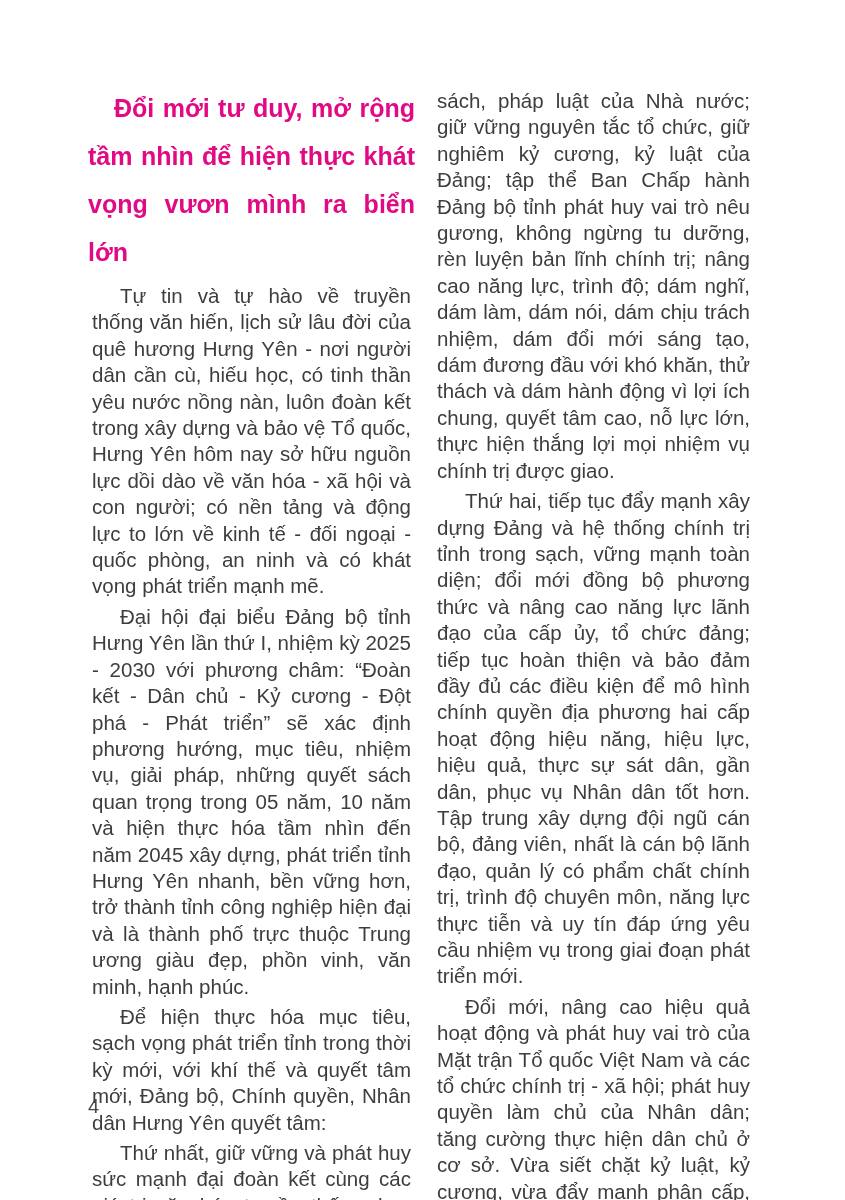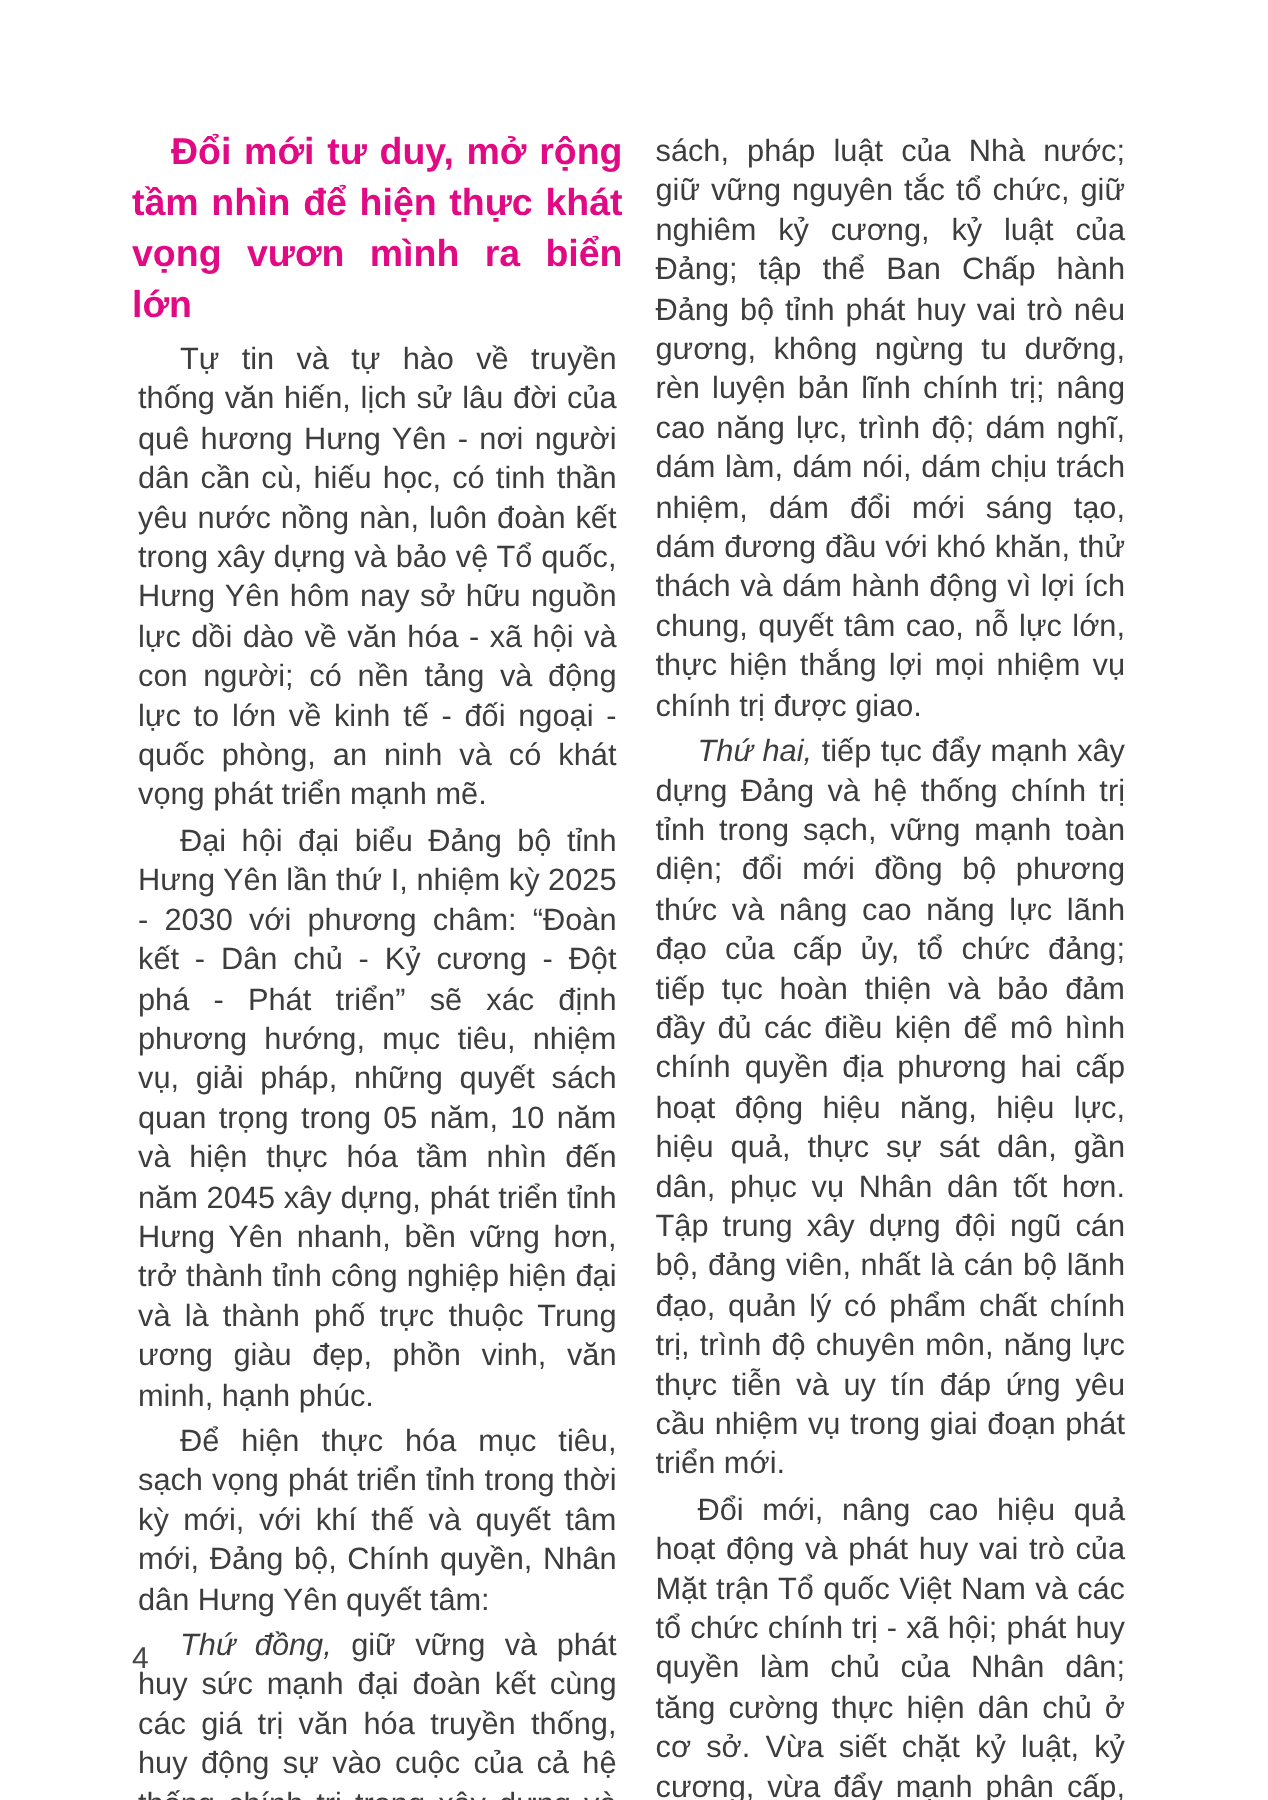--- a/index.html
+++ b/index.html
@@ -26,33 +26,33 @@
   .col {
     font-size: 20.5px;
     line-height: 26.4px;
     text-align: justify;
     color: #3d3d3d;
   }
   .col-left  { width: 327px; }
   .col-right { width: 321px; }
   .article-heading {
     font-size: 25px;
-    line-height: 34px;
+    line-height: 48px;
     font-weight: bold;
     color: #e20a84;
     margin: 0 0 7px 0;
     text-indent: 26px;
     text-align: justify;
   }
   p {
     margin: 4px;
     text-indent: 28px;
   }
   p.continuation { text-indent: 0; }
-  .lead-italic { font-style: italic; }
+  .lead-italic { }
   .page-number {
     position: absolute;
     left: 88px;
     top: 1093px;
     font-size: 20px;
     line-height: 26px;
     color: #474747;
   }
 </style>
 </head>
@@ -63,21 +63,21 @@
 
     <div class="col col-left">
       <h1 class="article-heading">Đổi mới tư duy, mở rộng tầm nhìn để hiện thực khát vọng vươn mình ra biển lớn</h1>
 
       <p>Tự tin và tự hào về truyền thống văn hiến, lịch sử lâu đời của quê hương Hưng Yên - nơi người dân cần cù, hiếu học, có tinh thần yêu nước nồng nàn, luôn đoàn kết trong xây dựng và bảo vệ Tổ quốc, Hưng Yên hôm nay sở hữu nguồn lực dồi dào về văn hóa - xã hội và con người; có nền tảng và động lực to lớn về kinh tế - đối ngoại - quốc phòng, an ninh và có khát vọng phát triển mạnh mẽ.</p>
 
       <p>Đại hội đại biểu Đảng bộ tỉnh Hưng Yên lần thứ I, nhiệm kỳ 2025 - 2030 với phương châm: “Đoàn kết - Dân chủ - Kỷ cương - Đột phá - Phát triển” sẽ xác định phương hướng, mục tiêu, nhiệm vụ, giải pháp, những quyết sách quan trọng trong 05 năm, 10 năm và hiện thực hóa tầm nhìn đến năm 2045 xây dựng, phát triển tỉnh Hưng Yên nhanh, bền vững hơn, trở thành tỉnh công nghiệp hiện đại và là thành phố trực thuộc Trung ương giàu đẹp, phồn vinh, văn minh, hạnh phúc.</p>
 
       <p>Để hiện thực hóa mục tiêu, sạch vọng phát triển tỉnh trong thời kỳ mới, với khí thế và quyết tâm mới, Đảng bộ, Chính quyền, Nhân dân Hưng Yên quyết tâm:</p>
 
-      <p><span class="lead-italic">Thứ đồng,</span><span> giữ vững và phát huy sức mạnh đại đoàn kết cùng các giá trị văn hóa truyền thống, huy động sự vào cuộc của cả hệ thống chính trị trong xây dựng và phát triển quê hương, với ý chí tự lực, tự cường, tự hào, tự tôn dân tộc. Quán triệt, thực hiện nghiêm túc các chủ trương, đường lối của Đảng, chính</span></p>
+      <p><span class="lead-italic">Thứ nhất,</span><span> giữ vững và phát huy sức mạnh đại đoàn kết cùng các giá trị văn hóa truyền thống, huy động sự vào cuộc của cả hệ thống chính trị trong xây dựng và phát triển quê hương, với ý chí tự lực, tự cường, tự hào, tự tôn dân tộc. Quán triệt, thực hiện nghiêm túc các chủ trương, đường lối của Đảng, chính</span></p>
     </div>
 
     <div class="col col-right">
       <p class="continuation">sách, pháp luật của Nhà nước; giữ vững nguyên tắc tổ chức, giữ nghiêm kỷ cương, kỷ luật của Đảng; tập thể Ban Chấp hành Đảng bộ tỉnh phát huy vai trò nêu gương, không ngừng tu dưỡng, rèn luyện bản lĩnh chính trị; nâng cao năng lực, trình độ; dám nghĩ, dám làm, dám nói, dám chịu trách nhiệm, dám đổi mới sáng tạo, dám đương đầu với khó khăn, thử thách và dám hành động vì lợi ích chung, quyết tâm cao, nỗ lực lớn, thực hiện thắng lợi mọi nhiệm vụ chính trị được giao.</p>
 
       <p><span class="lead-italic">Thứ hai,</span><span> tiếp tục đẩy mạnh xây dựng Đảng và hệ thống chính trị tỉnh trong sạch, vững mạnh toàn diện; đổi mới đồng bộ phương thức và nâng cao năng lực lãnh đạo của cấp ủy, tổ chức đảng; tiếp tục hoàn thiện và bảo đảm đầy đủ các điều kiện để mô hình chính quyền địa phương hai cấp hoạt động hiệu năng, hiệu lực, hiệu quả, thực sự sát dân, gần dân, phục vụ Nhân dân tốt hơn. Tập trung xây dựng đội ngũ cán bộ, đảng viên, nhất là cán bộ lãnh đạo, quản lý có phẩm chất chính trị, trình độ chuyên môn, năng lực thực tiễn và uy tín đáp ứng yêu cầu nhiệm vụ trong giai đoạn phát triển mới.</span></p>
 
       <p>Đổi mới, nâng cao hiệu quả hoạt động và phát huy vai trò của Mặt trận Tổ quốc Việt Nam và các tổ chức chính trị - xã hội; phát huy quyền làm chủ của Nhân dân; tăng cường thực hiện dân chủ ở cơ sở. Vừa siết chặt kỷ luật, kỷ cương, vừa đẩy mạnh phân cấp, phân quyền đi đôi với tăng cường tính minh bạch, công khai, trách nhiệm giải trình.</p>
     </div>
 

